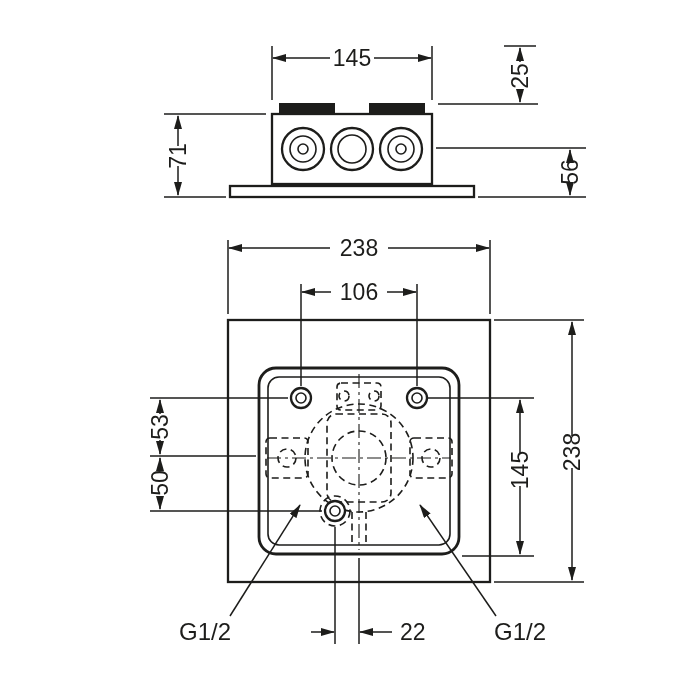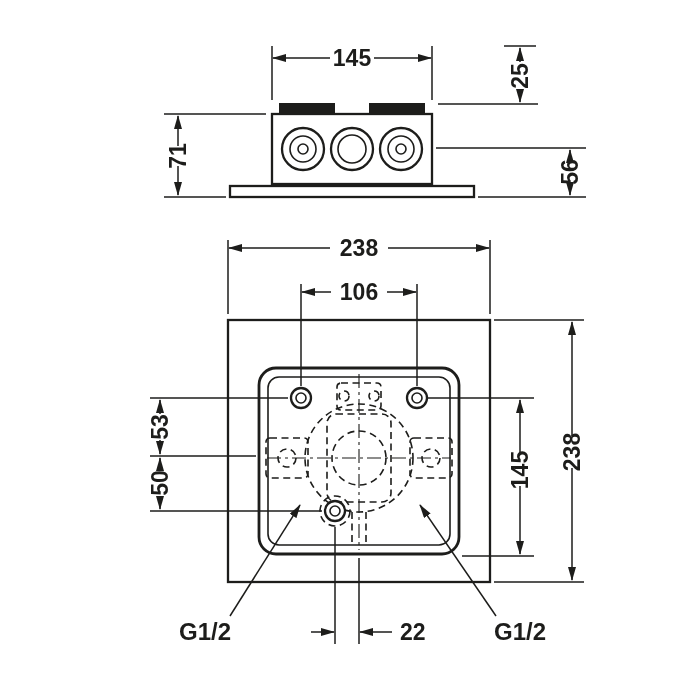--- a/index.html
+++ b/index.html
@@ -1,16 +1,16 @@
 <!DOCTYPE html>
 <html><head>
 <meta charset="utf-8">
 <style>
   html,body { margin:0; padding:0; background:#fff; }
-  .frame { width:700px; height:700px; position:relative; background:#fff;font-weight:bold; }
+  .frame { width:700px; height:700px; position:relative; background:#fff; }
   svg { display:block; }
   text { font-family:"Liberation Sans", sans-serif; font-size:23px; fill:#1d1d1b; }
   .g12 { font-size:24px; }
   .out  { stroke:#1d1d1b; stroke-width:2.3; fill:#fff; }
   .out2 { stroke:#1d1d1b; stroke-width:1.6; fill:none; }
   .thick{ stroke:#1d1d1b; stroke-width:2.8; fill:#fff; }
   .dim  { stroke:#1d1d1b; stroke-width:1.5; fill:none; }
   .dash { stroke:#1d1d1b; stroke-width:1.6; fill:none; stroke-dasharray:7 4.5; }
   .cl   { stroke:#1d1d1b; stroke-width:1.1; fill:none; stroke-dasharray:14 4 3 4; }
   .pad  { fill:#1d1d1b; stroke:none; }

